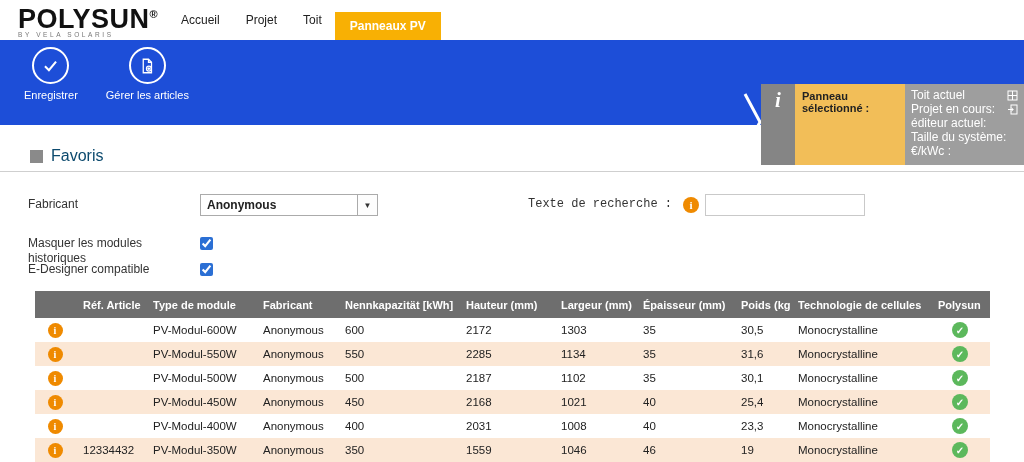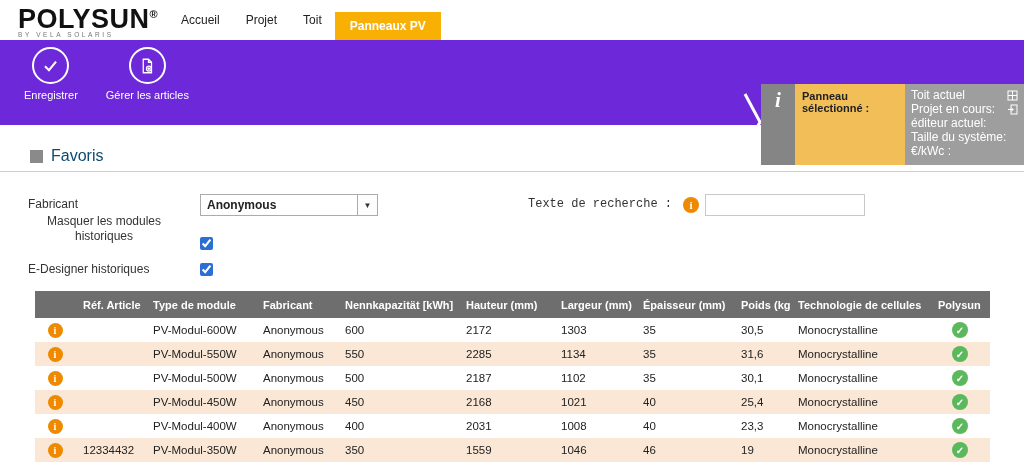--- a/index.html
+++ b/index.html
@@ -11,21 +11,21 @@
   
   .header { position:absolute; left:0; top:0; width:1024px; height:40px; background:#fff; }
   .logo { position:absolute; left:18px; top:0px; cursor:default; }
   .logo-text { font-size:27px; font-weight:bold; letter-spacing:0.5px; color:#111; line-height:28px; }
   .logo-text sup { font-size:11px; }
   .logo-tagline { font-size:6.5px; letter-spacing:2.6px; color:#777; margin-top:-2px; }
   .nav { position:absolute; left:168px; top:0; height:40px; display:flex; align-items:center; }
   .nav-item { font-size:12px; color:#222; padding:0 13px; height:28px; display:flex; align-items:center; cursor:pointer; }
   .nav-item.active { background:#F8B004; color:#fff; font-weight:bold; height:28px; margin-top:12px; padding:0 15px; }
   
-  .toolbar { position:absolute; left:0; top:40px; width:1024px; height:85px; background:#6d28d9; }
+  .toolbar { position:absolute; left:0; top:40px; width:1024px; height:85px; background:#1d4ed8; }
   .tb-buttons { position:absolute; left:10px; top:7px; display:flex; }
   .tb-btn { display:flex; flex-direction:column; align-items:center; padding:0 14px; cursor:pointer; }
   .tb-circle { width:37px; height:37px; border:2px solid #fff; border-radius:50%; display:flex; align-items:center; justify-content:center; }
   .tb-label { color:#fff; font-size:11px; margin-top:5px; white-space:nowrap; }
   .tb-chevron { position:absolute; left:742px; top:50px; }
   .right-cluster { position:absolute; right:0; top:44px; height:81px; display:flex; }
   .ibox { width:34px; background:#858585; display:flex; align-items:flex-start; justify-content:center; }
   .ibox span { font-family:"Liberation Serif", serif; font-style:italic; font-weight:bold; color:#fff; font-size:21px; margin-top:4px; }
   .sel-panel { width:110px; background:#F2BE58; padding:6px 7px; }
   .sel-panel-label { font-size:11px; font-weight:bold; color:#222; }
@@ -165,24 +165,24 @@
 <div class="flabel" style="left:28px; top:197px;">Fabricant</div>
 <div class="select-box">
   <span class="select-value">Anonymous</span>
   <span class="select-arrow">▼</span>
 </div>
 
 <div class="flabel" style="left:528px; top:197px;font-family:Liberation Mono, monospace;">Texte de recherche :</div>
 <span class="info-badge search-info">i</span>
 <input class="search-input" type="text" value="" style="">
 
-<div class="flabel" style="left:28px; top:214px; width:152px; line-height:15px;text-align:center;">Masquer les modules historiques</div>
+<div class="flabel" style="left:28px; top:236px; width:152px; line-height:15px;">Masquer les modules historiques</div>
 <input class="chk" style="top: 237px;" type="checkbox" checked="">
 
-<div class="flabel" style="left:28px; top:262px;">E-Designer historiques</div>
+<div class="flabel" style="left:28px; top:262px;">E-Designer compatible</div>
 <input class="chk" style="top: 263px;" type="checkbox" checked="">
 
 <table class="pv-table">
   <colgroup>
     <col style="width:40px">
       <col style="width:70px">
       <col style="width:110px">
       <col style="width:82px">
     <col style="width:121px">
       <col style="width:95px">

